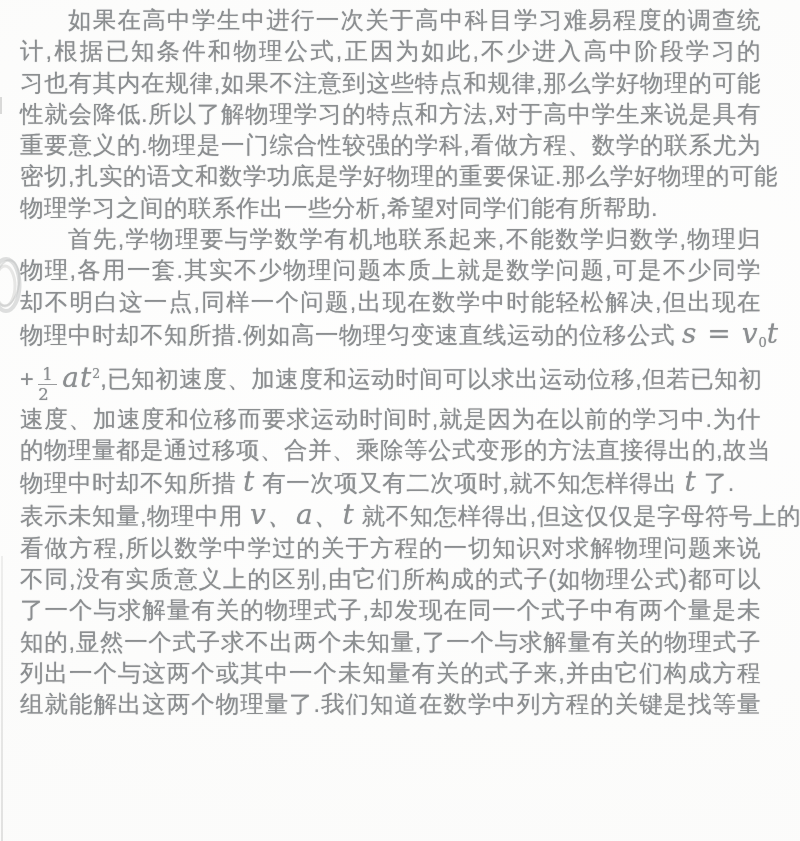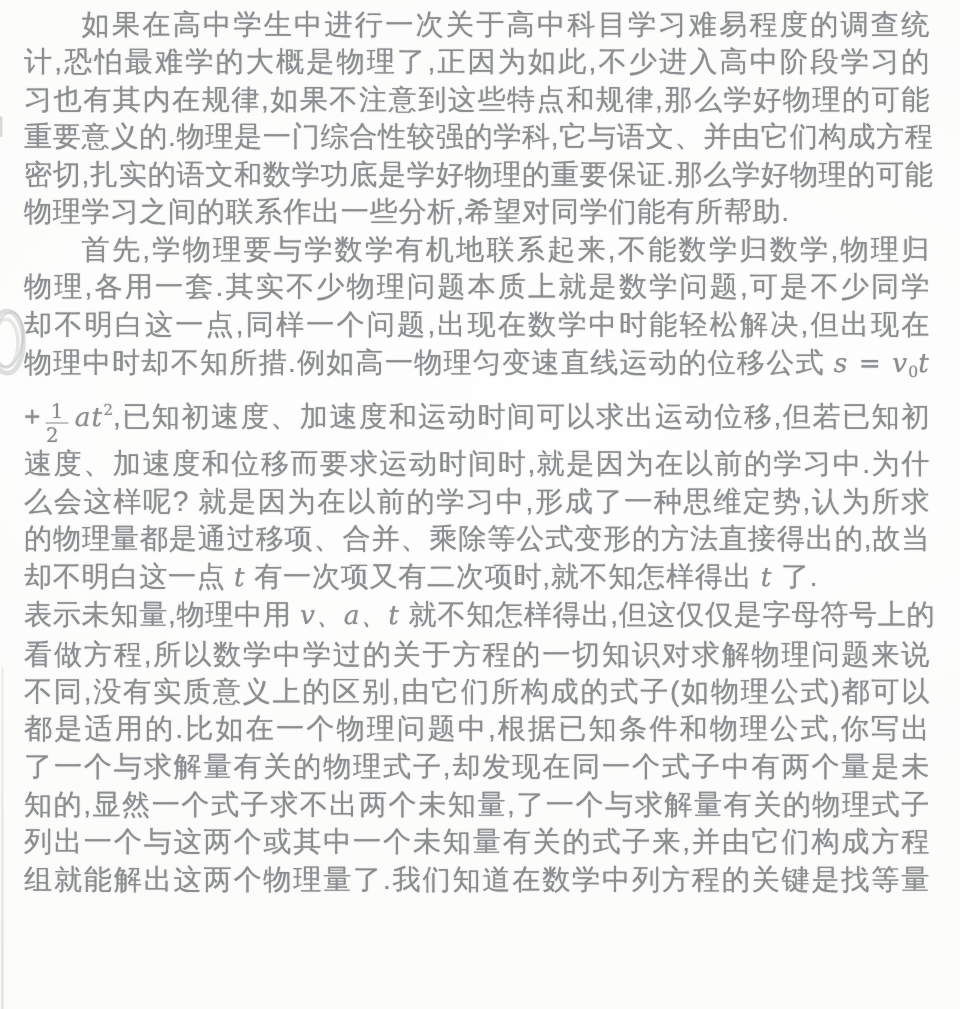--- a/index.html
+++ b/index.html
@@ -12,40 +12,40 @@
     font-family: "Liberation Sans", "DejaVu Sans", sans-serif;
   }
   .page {
     position: absolute; inset: 0;
     background:
       radial-gradient(ellipse 900px 500px at 60% 40%, rgba(255,255,255,0.6), rgba(246,246,245,0.25)),
       #fdfdfc;
   }
   .text-column {
     position: absolute;
-    left: 20px; right: 25px; top: 5px;
+    left: 20px; right: 39px; top: 5px;
   }
   .line {
     font-size: 23.5px;
     line-height: 31.3px;
     color: #8b8e90;
     text-align: justify;
     text-align-last: justify;
     text-justify: inter-ideograph;
     letter-spacing: 0.5px;
     white-space: nowrap;
     text-shadow: 0 0 1px rgba(148,151,153,0.75);
   }
   .line.indent { text-indent: 48px; }
   .line.short { text-align-last: left; }
   .line .text { }
   .line .math {
     font-family: "DejaVu Serif", "Liberation Serif", serif;
     font-style: italic;
-    font-size: 22px;
+    font-size: 28px;
     letter-spacing: 1px;
   }
   .line .sub {
     font-family: "DejaVu Serif", "Liberation Serif", serif;
     font-style: normal;
     font-size: 13px;
     vertical-align: -4px;
     letter-spacing: 0;
   }
   .line .sup {
@@ -93,37 +93,36 @@
   <svg class="binding-smudge" viewBox="0 0 38 66" xmlns="http://www.w3.org/2000/svg" aria-hidden="true">
     <ellipse cx="15" cy="33" rx="13.5" ry="26" fill="none" stroke="#c3c4c4" stroke-width="4" opacity="0.55"></ellipse>
     <ellipse cx="14" cy="34" rx="10" ry="20" fill="none" stroke="#cfcfce" stroke-width="3" opacity="0.5"></ellipse>
     <ellipse cx="16" cy="31" rx="12" ry="23" fill="none" stroke="#bdbebe" stroke-width="2" opacity="0.45" transform="rotate(8 16 31)"></ellipse>
   </svg>
   <div class="edge-line"></div>
   <div class="edge-tick"></div>
 
   <div class="text-column">
       <div class="line indent"><span class="text">如果在高中学生中进行一次关于高中科目学习难易程度的调查统</span></div>
-      <div class="line"><span class="text">计,恐怕最难学的大概是物理了,正因为如此,不少进入高中阶段学习的</span></div>
+      <div class="line"><span class="text">计,根据已知条件和物理公式,正因为如此,不少进入高中阶段学习的</span></div>
       <div class="line"><span class="text">习也有其内在规律,如果不注意到这些特点和规律,那么学好物理的可能</span></div>
-      <div class="line"><span class="text">重要意义的.物理是一门综合性较强的学科,它与语文、并由它们构成方程</span></div>
+      <div class="line"><span class="text">性就会降低.所以了解物理学习的特点和方法,对于高中学生来说是具有</span></div>
+      <div class="line"><span class="text">重要意义的.物理是一门综合性较强的学科,看做方程、数学的联系尤为</span></div>
       <div class="line"><span class="text">密切,扎实的语文和数学功底是学好物理的重要保证.那么学好物理的可能</span></div>
       <div class="line short"><span class="text">物理学习之间的联系作出一些分析,希望对同学们能有所帮助.</span></div>
       <div class="line indent"><span class="text">首先,学物理要与学数学有机地联系起来,不能数学归数学,物理归</span></div>
       <div class="line"><span class="text">物理,各用一套.其实不少物理问题本质上就是数学问题,可是不少同学</span></div>
       <div class="line"><span class="text">却不明白这一点,同样一个问题,出现在数学中时能轻松解决,但出现在</span></div>
       <div class="line"><span class="text">物理中时却不知所措.例如高一物理匀变速直线运动的位移公式 </span><span class="math">s = v</span><span class="sub">0</span><span class="math">t</span></div>
       <div class="line tall"><span class="text">+</span><span class="frac"><span class="num">1</span><span class="den">2</span></span><span class="math">at</span><span class="sup">2</span><span class="text">,已知初速度、加速度和运动时间可以求出运动位移,但若已知初</span></div>
       <div class="line"><span class="text">速度、加速度和位移而要求运动时间时,就是因为在以前的学习中.为什</span></div>
-      <div class="line"><span class="text">么会这样呢? 就是因为在以前的学习中,形成了一种思维定势,认为所求</span></div>
       <div class="line"><span class="text">的物理量都是通过移项、合并、乘除等公式变形的方法直接得出的,故当</span></div>
-      <div class="line short"><span class="text">却不明白这一点 </span><span class="math">t</span><span class="text"> 有一次项又有二次项时,就不知怎样得出 </span><span class="math">t</span><span class="text"> 了.</span></div>
+      <div class="line short"><span class="text">物理中时却不知所措 </span><span class="math">t</span><span class="text"> 有一次项又有二次项时,就不知怎样得出 </span><span class="math">t</span><span class="text"> 了.</span></div>
       <div class="line"><span class="text">表示未知量,物理中用 </span><span class="math">v、a、t</span><span class="text"> 就不知怎样得出,但这仅仅是字母符号上的</span></div>
       <div class="line"><span class="text">看做方程,所以数学中学过的关于方程的一切知识对求解物理问题来说</span></div>
       <div class="line"><span class="text">不同,没有实质意义上的区别,由它们所构成的式子(如物理公式)都可以</span></div>
-      <div class="line"><span class="text">都是适用的.比如在一个物理问题中,根据已知条件和物理公式,你写出</span></div>
       <div class="line"><span class="text">了一个与求解量有关的物理式子,却发现在同一个式子中有两个量是未</span></div>
       <div class="line"><span class="text">知的,显然一个式子求不出两个未知量,了一个与求解量有关的物理式子</span></div>
       <div class="line"><span class="text">列出一个与这两个或其中一个未知量有关的式子来,并由它们构成方程</span></div>
       <div class="line"><span class="text">组就能解出这两个物理量了.我们知道在数学中列方程的关键是找等量</span></div>
     </div>
 
 </div>
 
 </body></html>

